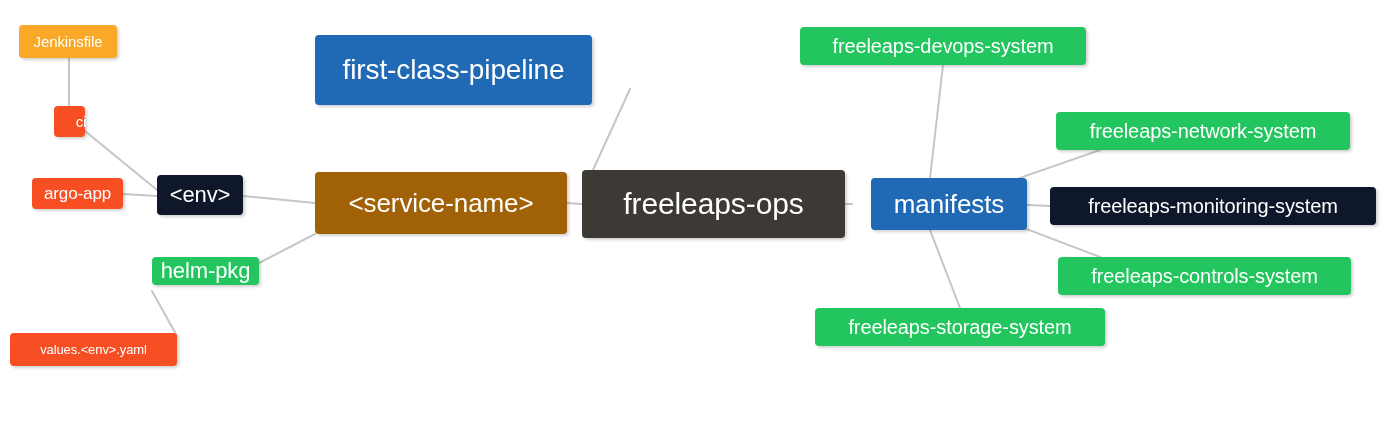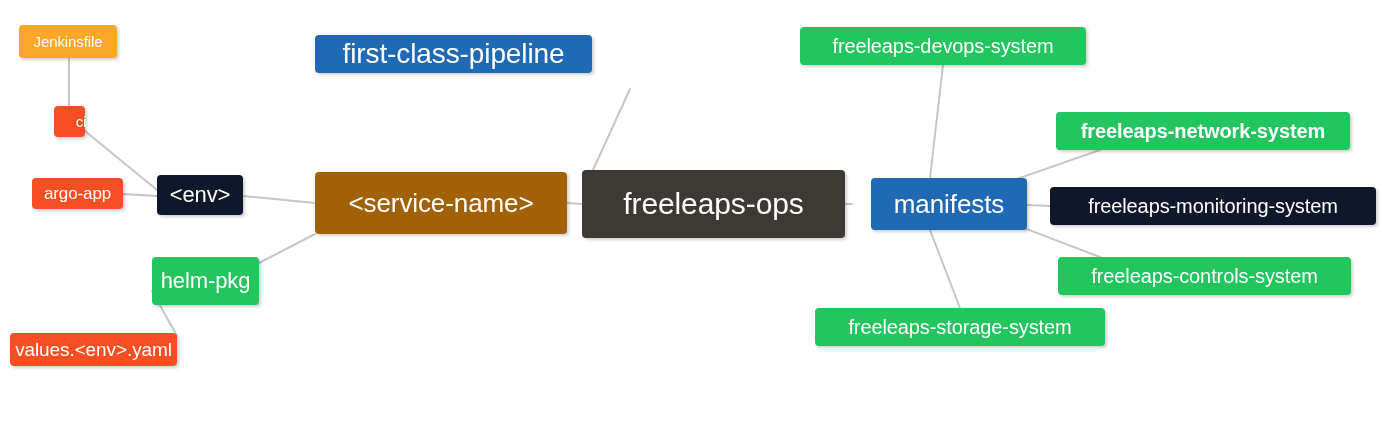--- a/index.html
+++ b/index.html
@@ -65,48 +65,48 @@
       <path d="M1008 222 L1100 257" stroke="#c6c6c6" stroke-width="2" fill="none" stroke-linecap="round"></path>
       <path d="M930 230 L960 308" stroke="#c6c6c6" stroke-width="2" fill="none" stroke-linecap="round"></path>
     </svg>
   <div id="node-layer">
       <div class="node" style="left: 582px; top: 170px; width: 263px; height: 68px; background: rgb(61, 57, 53); font-size: 30px;">
         <span class="node-label">freeleaps-ops</span>
       </div>
       <div class="node" style="left: 315px; top: 172px; width: 252px; height: 62px; background: #a16207; font-size: 26px;">
         <span class="node-label">&lt;service-name&gt;</span>
       </div>
-      <div class="node" style="left: 315px; top: 35px; width: 277px; height: 38px; background: rgb(32, 105, 181); font-size: 28px;">
+      <div class="node" style="left: 315px; top: 35px; width: 277px; height: 70px; background: rgb(32, 105, 181); font-size: 28px;">
         <span class="node-label">first-class-pipeline</span>
       </div>
       <div class="node" style="left: 871px; top: 178px; width: 156px; height: 52px; background: rgb(32, 105, 181); font-size: 26px;">
         <span class="node-label">manifests</span>
       </div>
       <div class="node" style="left: 157px; top: 175px; width: 86px; height: 40px; background: #0f172a; font-size: 22px;">
         <span class="node-label">&lt;env&gt;</span>
       </div>
-      <div class="node" style="left: 152px; top: 257px; width: 107px; height: 48px; background: rgb(34, 197, 94); font-size: 22px;">
+      <div class="node" style="left: 152px; top: 257px; width: 107px; height: 28px; background: rgb(34, 197, 94); font-size: 22px;">
         <span class="node-label">helm-pkg</span>
       </div>
       <div class="node" style="left: 19px; top: 25px; width: 98px; height: 33px; background: rgb(249, 168, 40); font-size: 15px;">
         <span class="node-label">Jenkinsfile</span>
       </div>
       <div class="node" style="left: 54px; top: 106px; width: 31px; height: 31px; background: rgb(247, 79, 35); font-size: 15px; padding-left: 23px;">
         <span class="node-label">ci</span>
       </div>
       <div class="node" style="left: 32px; top: 178px; width: 91px; height: 31px; background: rgb(247, 79, 35); font-size: 17px;">
         <span class="node-label">argo-app</span>
       </div>
-      <div class="node" style="left: 10px; top: 333px; width: 167px; height: 33px; background: rgb(247, 79, 35); font-size: 19px;">
+      <div class="node" style="left: 10px; top: 333px; width: 167px; height: 33px; background: rgb(247, 79, 35); font-size: 13px;">
         <span class="node-label">values.&lt;env&gt;.yaml</span>
       </div>
       <div class="node" style="left: 800px; top: 27px; width: 286px; height: 38px; background: rgb(34, 197, 94); font-size: 20px;">
         <span class="node-label">freeleaps-devops-system</span>
       </div>
-      <div class="node" style="left: 1056px; top: 112px; width: 294px; height: 38px; background: rgb(34, 197, 94); font-size: 20px; font-weight: bold;">
+      <div class="node" style="left: 1056px; top: 112px; width: 294px; height: 38px; background: rgb(34, 197, 94); font-size: 20px;">
         <span class="node-label">freeleaps-network-system</span>
       </div>
       <div class="node" style="left: 1050px; top: 187px; width: 326px; height: 38px; background: #0f172a; font-size: 20px;">
         <span class="node-label">freeleaps-monitoring-system</span>
       </div>
       <div class="node" style="left: 1058px; top: 257px; width: 293px; height: 38px; background: rgb(34, 197, 94); font-size: 20px;">
         <span class="node-label">freeleaps-controls-system</span>
       </div>
       <div class="node" style="left: 815px; top: 308px; width: 290px; height: 38px; background: rgb(34, 197, 94); font-size: 20px;">
         <span class="node-label">freeleaps-storage-system</span>

